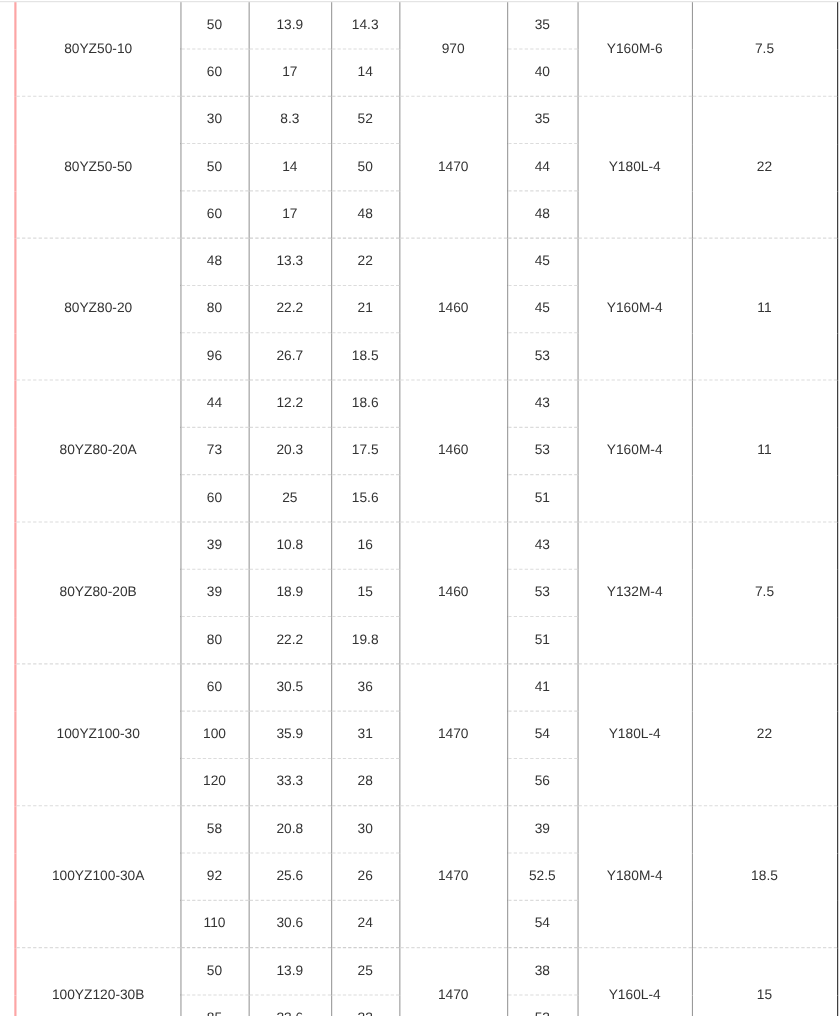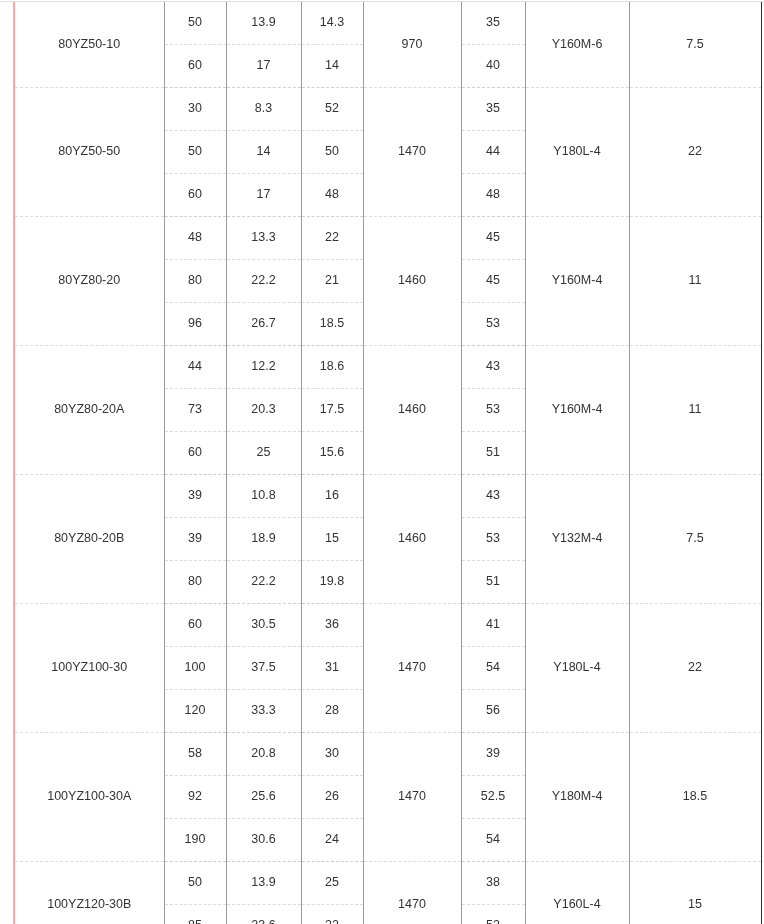--- a/index.html
+++ b/index.html
@@ -215,21 +215,21 @@
           <td>60</td>
           <td>30.5</td>
           <td>36</td>
           <td class="merged" rowspan="3">1470</td>
           <td>41</td>
           <td class="merged" rowspan="3">Y180L-4</td>
           <td class="merged last-col" rowspan="3">22</td>
         </tr>
         <tr>
           <td>100</td>
-          <td>37.5</td>
+          <td>35.9</td>
           <td>31</td>
           <td>54</td>
         </tr>
         <tr class="group-end">
           <td>120</td>
           <td>33.3</td>
           <td>28</td>
           <td>56</td>
         </tr>
         <tr>
@@ -242,21 +242,21 @@
           <td class="merged" rowspan="3">Y180M-4</td>
           <td class="merged last-col" rowspan="3">18.5</td>
         </tr>
         <tr>
           <td>92</td>
           <td>25.6</td>
           <td>26</td>
           <td>52.5</td>
         </tr>
         <tr class="group-end">
-          <td>190</td>
+          <td>110</td>
           <td>30.6</td>
           <td>24</td>
           <td>54</td>
         </tr>
         <tr>
           <td class="first-col merged model-cell" rowspan="2">100YZ120-30B</td>
           <td>50</td>
           <td>13.9</td>
           <td>25</td>
           <td class="merged" rowspan="2">1470</td>

